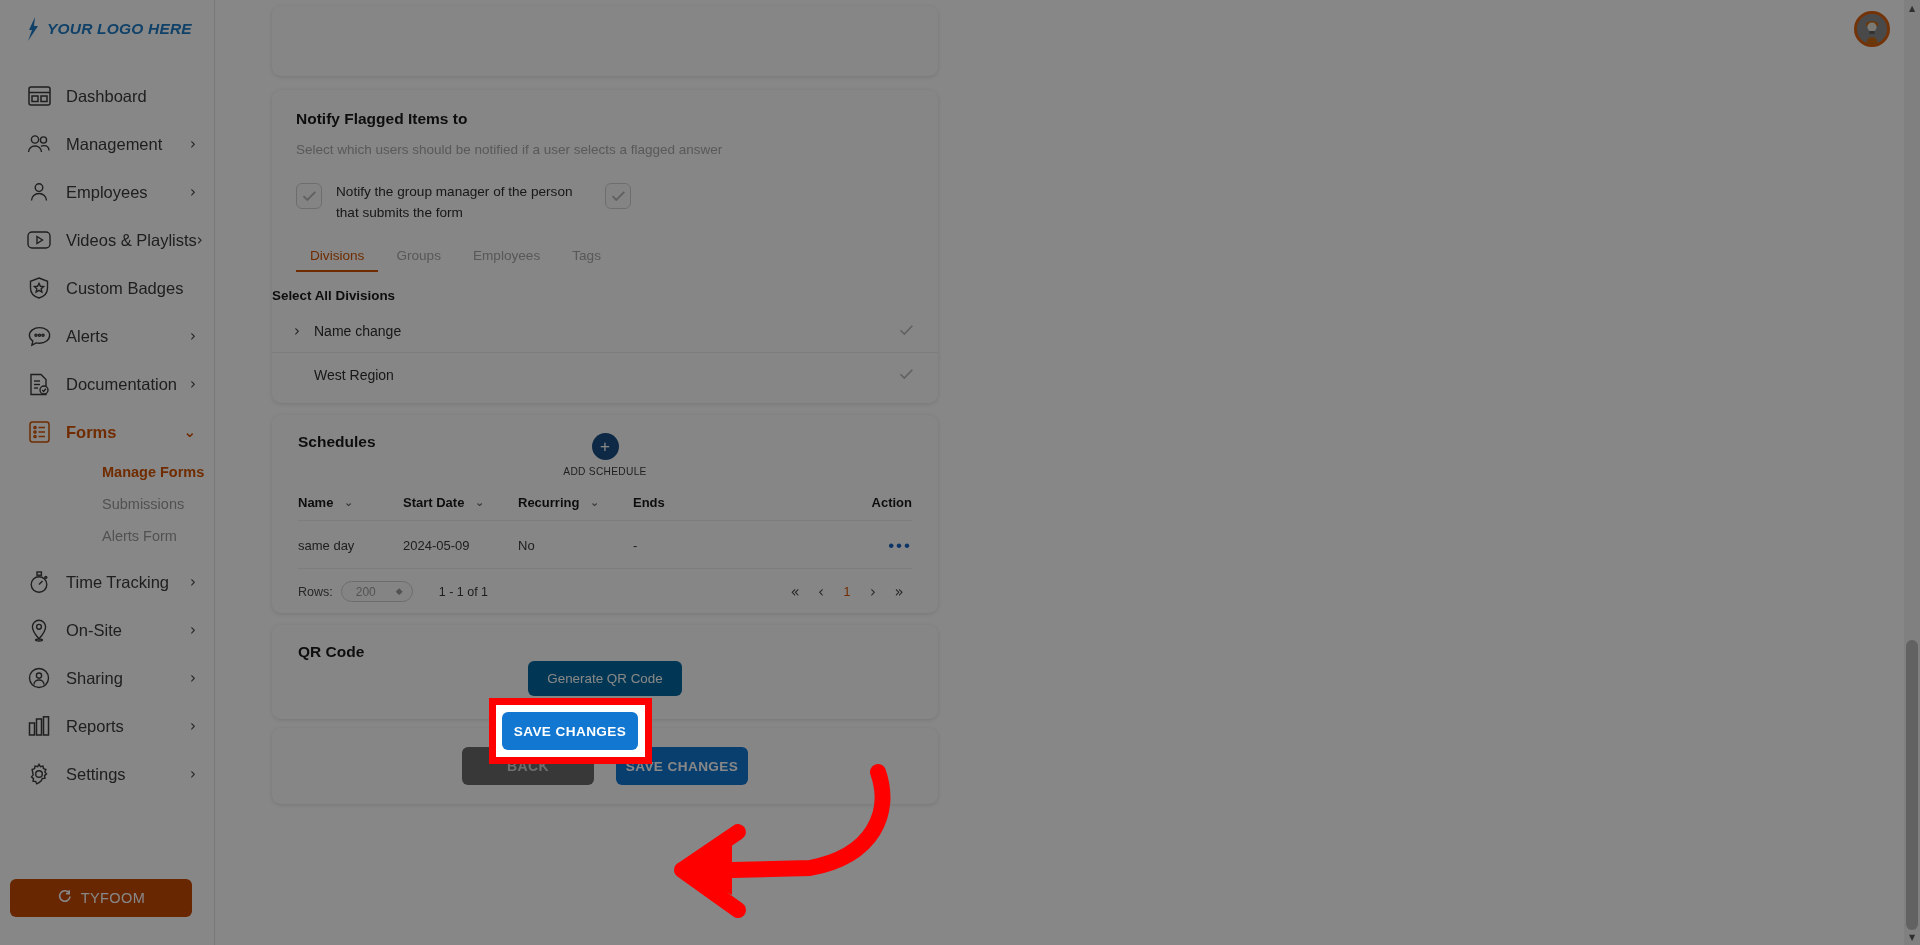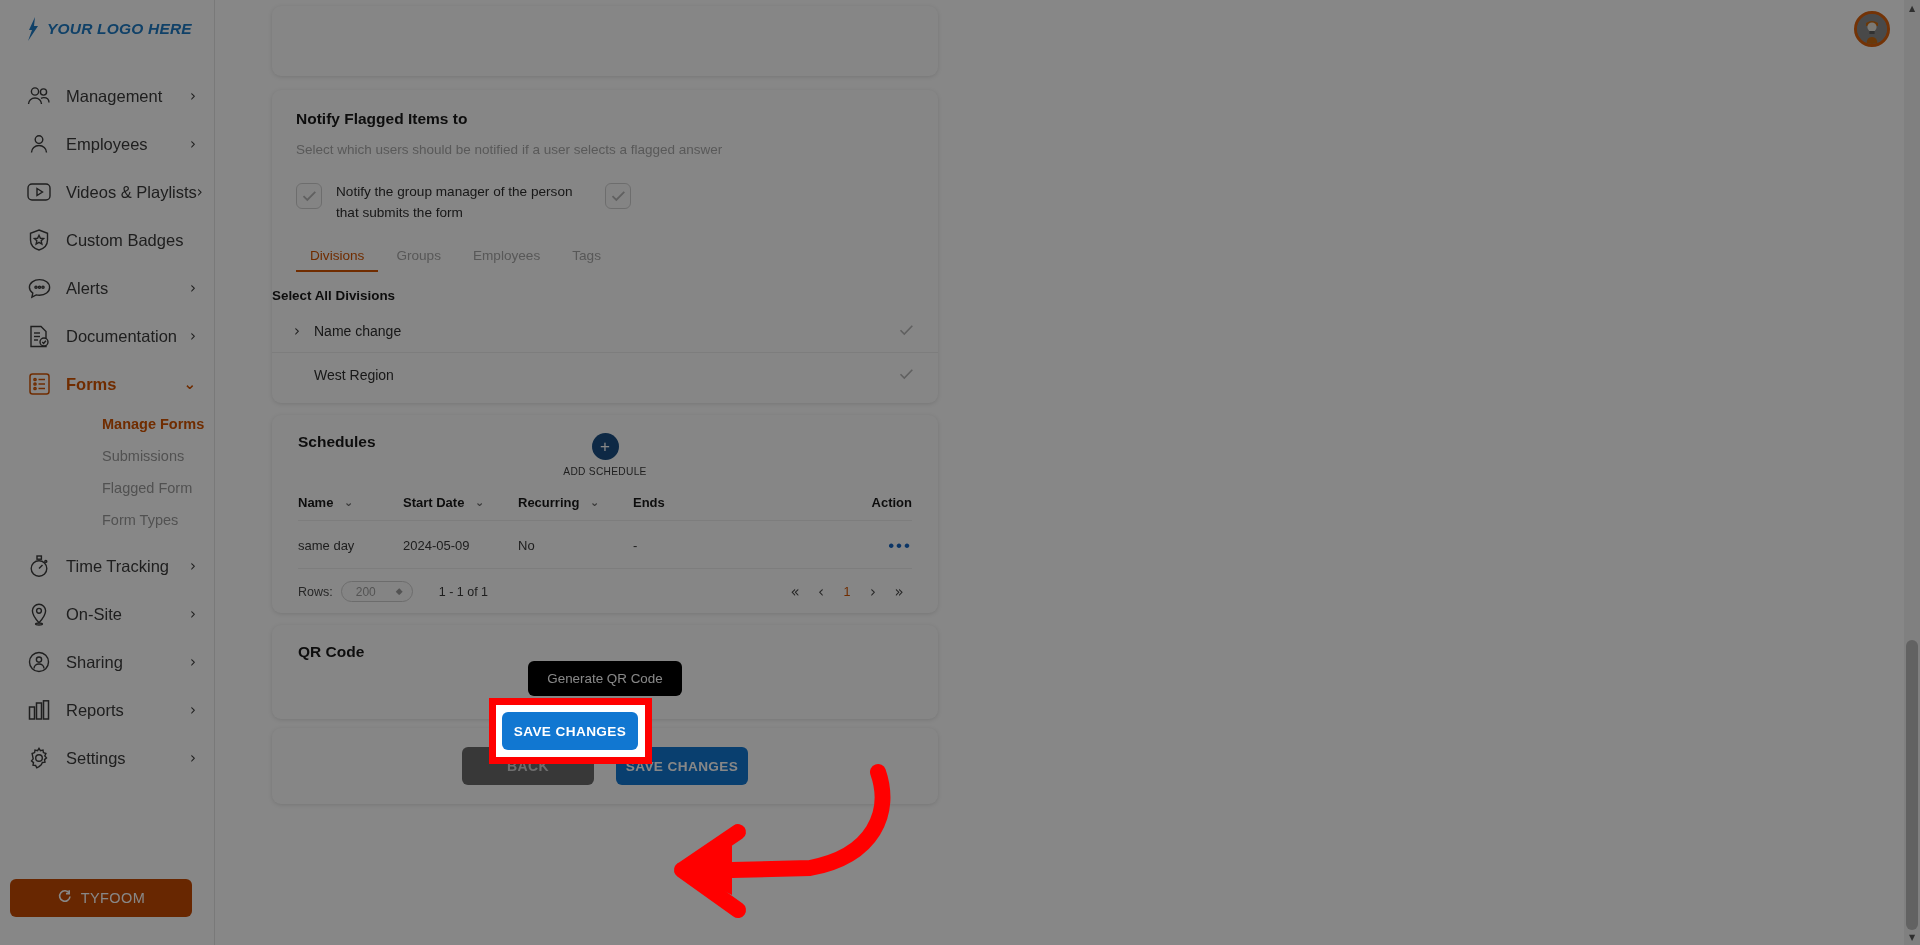--- a/index.html
+++ b/index.html
@@ -195,21 +195,21 @@
   .rows-select .spin { font-size: 9px; color: #9d9d9d; line-height: 1; font-family:"DejaVu Sans",sans-serif;}
   .range { margin-left: 26px; color: #3a3a3a; }
   .pager-spacer { flex: 1 1 auto; }
   .pg-btn {
     width: 26px; text-align: center; color: #4a4a4a; font-size: 15px;
     cursor: pointer; font-family: "DejaVu Sans", sans-serif;
   }
   .pg-btn.num { color: #d35400; font-size: 12.5px; font-family:"Liberation Sans",sans-serif; }
 
   .gen-qr {
-    background: #000000; color: #ffffff; border: none;
+    background: #0369a1; color: #ffffff; border: none;
     font-size: 13.4px; padding: 10px 19px; border-radius: 6px;
     cursor: pointer; font-family: "Liberation Sans", sans-serif;
   }
 
   .footbar {
     display: flex; align-items: center; justify-content: center; gap: 22px;
   }
   .btn-back {
     width: 132px; height: 38px; border-radius: 6px;
     background: #6b6b6b; color: #d0d0d0; border: none;
@@ -269,20 +269,31 @@
       <span class="logo-mark">
         <svg width="15" height="26" viewBox="0 0 15 26">
           <path d="M9 1 L3 14 L6 14 L2 25 L12 10 L8 10 Z" fill="#1f7bc4"></path>
         </svg>
       </span>
       <span class="logo-text">YOUR LOGO HERE</span>
     </div>
 
     <nav class="nav">
 
+      <div class="nav-item">
+        <span class="ico">
+          <svg width="23" height="20" viewBox="0 0 23 20" fill="none" stroke="#3b3b3b" stroke-width="1.5">
+            <rect x="1" y="1" width="21" height="18" rx="2"></rect>
+              <line x1="1" y1="6.5" x2="22" y2="6.5"></line>
+            <rect x="4" y="10" width="6" height="5.5"></rect>
+              <rect x="13" y="10" width="6" height="5.5"></rect>
+          </svg>
+        </span>
+        <span class="lbl">Dashboard</span>
+      </div>
 
       <div class="nav-item">
         <span class="ico">
           <svg width="24" height="20" viewBox="0 0 24 20" fill="none" stroke="#3b3b3b" stroke-width="1.4">
             <circle cx="8" cy="5.5" r="3.6"></circle>
               <circle cx="16.5" cy="6" r="3.1"></circle>
             <path d="M1.5 18c0-3.6 2.9-6 6.5-6s6.5 2.4 6.5 6"></path>
             <path d="M14 12.4c1-.6 1.8-.8 2.8-.8 3.1 0 5.2 2 5.2 5"></path>
           </svg>
         </span>
@@ -367,24 +378,21 @@
       </div>
 
       <div class="subnav">
         <div class="subnav-item active">
           <span>Manage Forms</span>
         </div>
         <div class="subnav-item">
           <span>Submissions</span>
         </div>
         <div class="subnav-item">
-          <span>Flagged Form</span>
-        </div>
-        <div class="subnav-item">
-          <span>Form Types</span>
+          <span>Alerts Form</span>
         </div>
       </div>
 
       <div class="nav-item">
         <span class="ico">
           <svg width="21" height="23" viewBox="0 0 21 23" fill="none" stroke="#3b3b3b" stroke-width="1.4">
             <circle cx="10" cy="13.5" r="7.8"></circle>
               <rect x="8" y="1" width="4.4" height="3.2"></rect>
             <line x1="10" y1="13.5" x2="13.5" y2="10"></line>
               <circle cx="16.8" cy="6.4" r="1"></circle>

